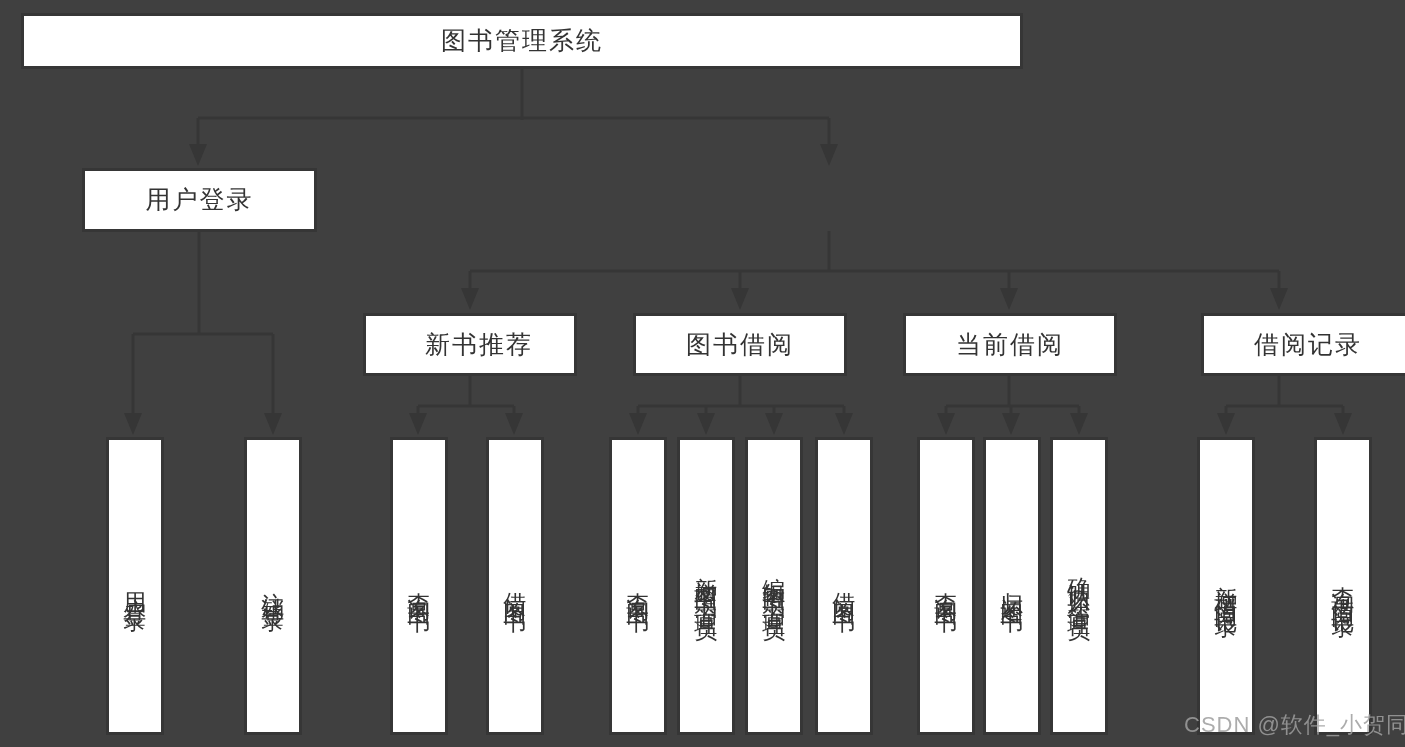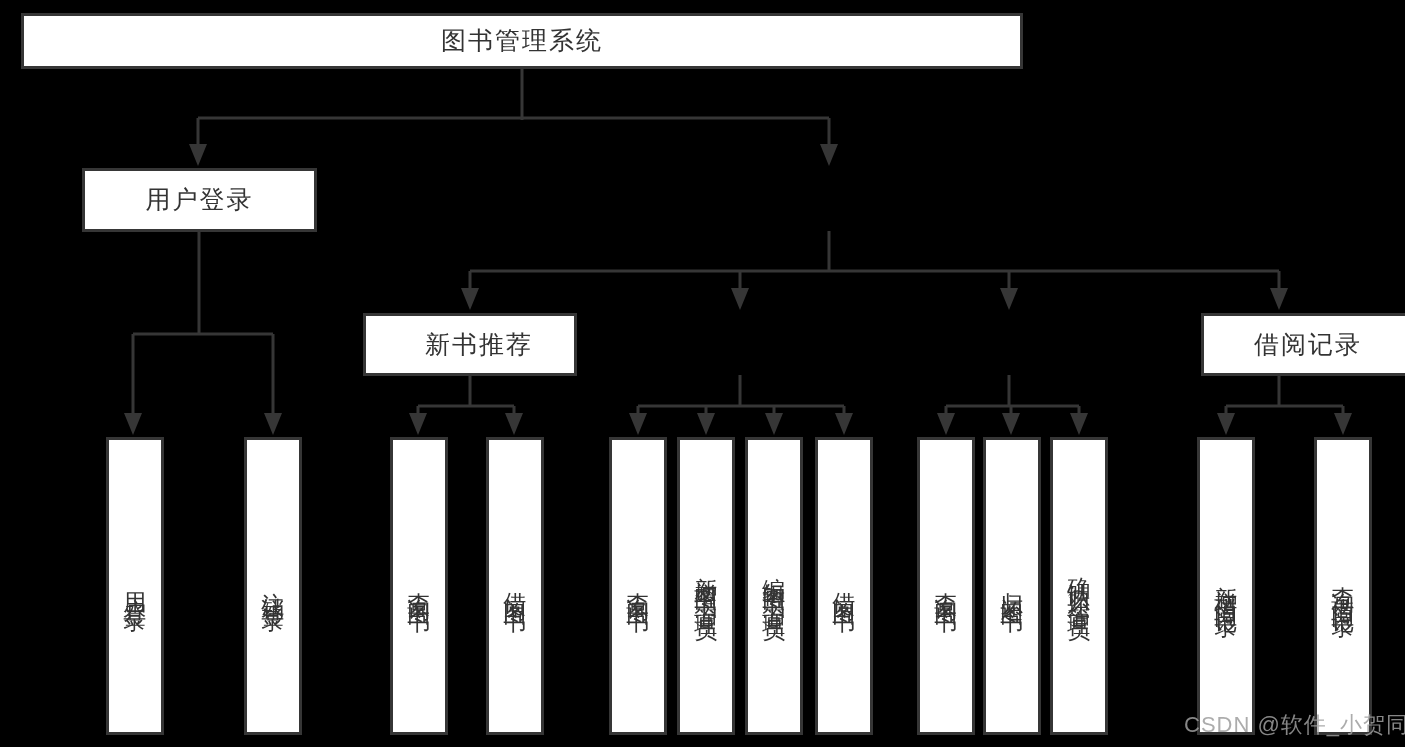--- a/index.html
+++ b/index.html
@@ -1,20 +1,20 @@
 <!DOCTYPE html>
 <html><head>
 <meta charset="utf-8">
 <style>
   html, body { margin: 0; padding: 0; background: #ffffff; }
   .canvas {
     position: relative;
     width: 1405px;
     height: 747px;
-    background: #000000;
+    background: #404040;
     font-family: "Liberation Sans", sans-serif;
     color: #333333;
     overflow: hidden;
   }
   .connectors {
     position: absolute;
     left: 0; top: 0;
     width: 1405px; height: 747px;
     z-index: 1;
   }
@@ -76,20 +76,22 @@
              M937 413 L955 413 L946 435 Z  M1002 413 L1020 413 L1011 435 Z
              M1070 413 L1088 413 L1079 435 Z
              M1217 413 L1235 413 L1226 435 Z  M1334 413 L1352 413 L1343 435 Z"></path>
   </svg>
 
   <div class="box hbox" style="left:21px; top:13px; width:1002px; height:56px;">图书管理系统</div>
 
   <div class="box hbox" style="left:82px; top:168px; width:235px; height:64px;">用户登录</div>
 
   <div class="box hbox" style="left:363px; top:313px; width:214px; height:63px;padding-left:18px;">新书推荐</div>
+  <div class="box hbox" style="left:633px; top:313px; width:214px; height:63px;">图书借阅</div>
+  <div class="box hbox" style="left:903px; top:313px; width:214px; height:63px;">当前借阅</div>
   <div class="box hbox" style="left:1173px; top:313px; width:214px; height:63px;margin-left:28px;">借阅记录</div>
 
   <div class="box vbox" style="left:106px; top:437px; width:58px; height:298px;">用户登录</div>
   <div class="box vbox" style="left:244px; top:437px; width:58px; height:298px;">注销登录</div>
 
   <div class="box vbox" style="left:390px; top:437px; width:58px; height:298px;">查询图书</div>
   <div class="box vbox" style="left:486px; top:437px; width:58px; height:298px;">借阅图书</div>
 
   <div class="box vbox" style="left:609px; top:437px; width:58px; height:298px;">查询图书</div>
   <div class="box vbox" style="left:677px; top:437px; width:58px; height:298px;">新增图书（管理员）</div>

